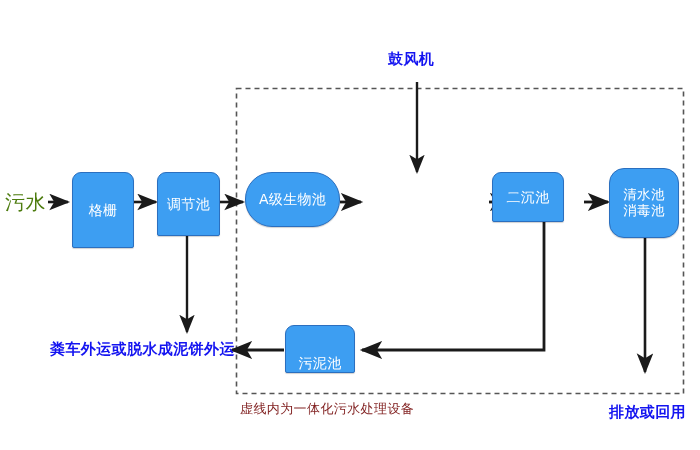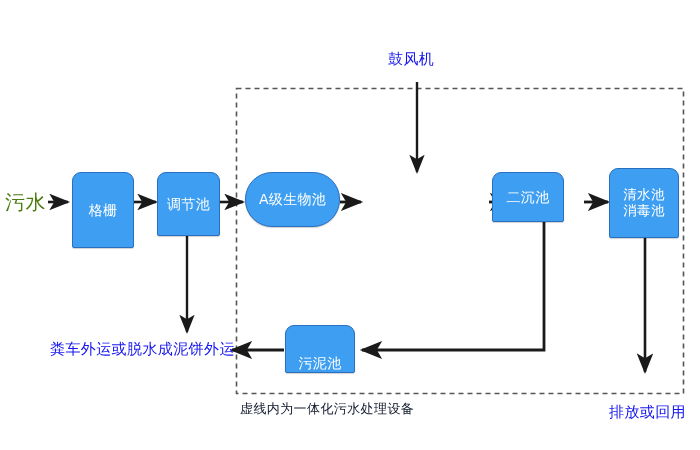--- a/index.html
+++ b/index.html
@@ -47,25 +47,25 @@
     z-index: 4;
   }
   .label-black {
     color: #4d7c0f;
     font-size: 20px;
     letter-spacing: 0.5px;
   }
   .label-blue {
     color: #1414f0;
     font-size: 15px;
-    font-weight: 400;
+    font-weight: 700;
     letter-spacing: 0.4px;
   }
   .label-caption {
-    color: #0f172a;
+    color: #7f1d1d;
     font-size: 13px;
     letter-spacing: 0.4px;
   }
 </style>
 </head>
 <body>
 
 <div id="canvas">
 
   <svg id="svg-layer" viewBox="0 0 700 450" xmlns="http://www.w3.org/2000/svg">
@@ -110,21 +110,21 @@
 
   <div class="node" style="left:245px; top:172px; width:95px; height:55px;border-radius:27px;">
     <span>A级生物池</span>
   </div>
 
 
   <div class="node" style="left:492px; top:172px; width:72px; height:50px;">
     <span>二沉池</span>
   </div>
 
-  <div class="node two-line" style="left:609px; top:168px; width:70px; height:70px; flex-direction:column;">
+  <div class="node two-line" style="left:609px; top:168px; width:70px; height:70px; flex-direction:column;border-radius:15px;">
     <span>清水池</span>
     <span>消毒池</span>
   </div>
 
   <div class="node" style="left:285px; top:325px; width:70px; height:48px;align-items:flex-end;">
     <span>污泥池</span>
   </div>
 
   <div class="label label-black" style="left:5px; top:189px;">污水</div>
 

